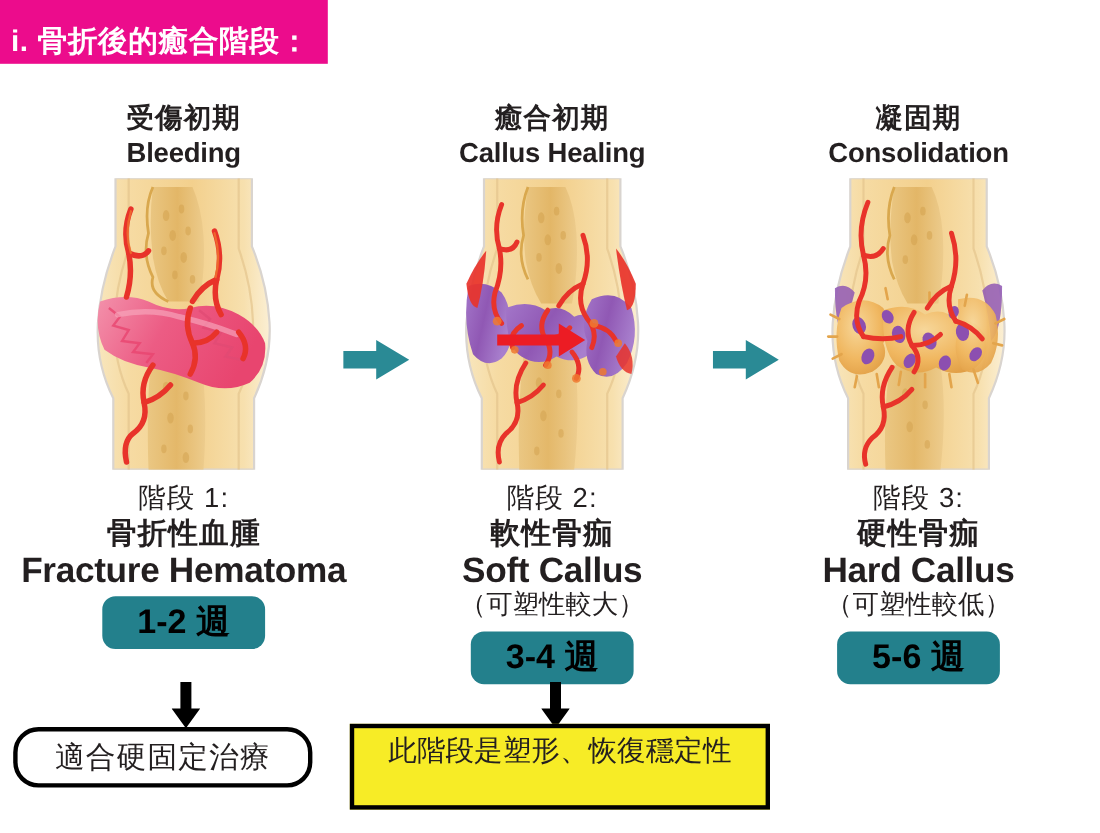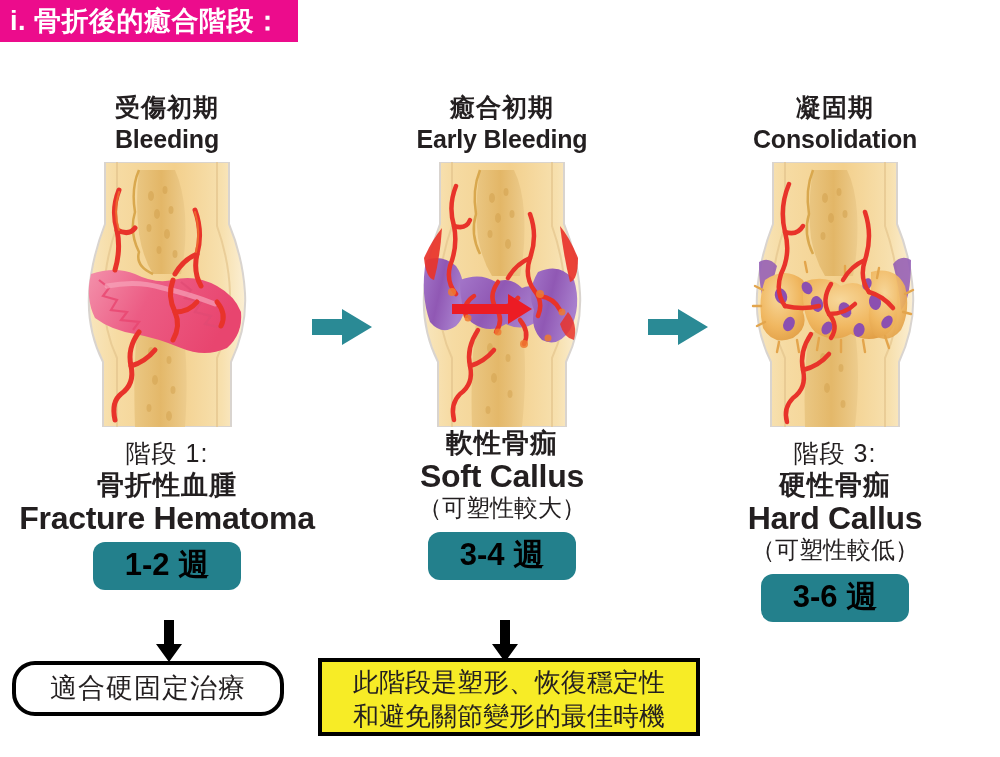--- a/index.html
+++ b/index.html
@@ -15,21 +15,21 @@
     font-family: "Liberation Sans", "DejaVu Sans", sans-serif;
     color: #231f20;
   }
 
   
   .title-banner {
     position: absolute;
     left: 0;
     top: 0;
     height: 42px;
-    padding: 0 16px 0 10px;
+    padding: 16px 16px 0 10px;
     background: #ec0c8c;
     color: #ffffff;
     font-size: 27px;
     font-weight: bold;
     line-height: 42px;
     letter-spacing: 0.5px;
     white-space: nowrap;
   }
 
   
@@ -252,21 +252,21 @@
     </div>
 
     <div class="stage-num">階段 1:</div>
     <div class="stage-zh">骨折性血腫</div>
     <div class="stage-en">Fracture Hematoma</div>
     <div class="week-badge">1-2 週</div>
   </div>
 
   <div class="col col-2">
     <div class="phase-zh">癒合初期</div>
-    <div class="phase-en">Early Bleeding</div>
+    <div class="phase-en">Callus Healing</div>
 
     <div class="bone-wrap">
       <svg width="180" height="265" viewBox="0 0 180 265" xmlns="http://www.w3.org/2000/svg" aria-hidden="true">
         <defs>
           <linearGradient id="boneG2" x1="0" y1="0" x2="1" y2="0">
             <stop offset="0" stop-color="#f8e6bd"></stop>
             <stop offset="0.18" stop-color="#f6dba3"></stop>
             <stop offset="0.55" stop-color="#f3d08d"></stop>
             <stop offset="0.85" stop-color="#f7e0ae"></stop>
             <stop offset="1" stop-color="#fbefd4"></stop>
@@ -341,20 +341,21 @@
             <circle cx="86" cy="170" r="3.5"></circle>
           <circle cx="136" cy="176" r="3.5"></circle>
         </g>
 
         <g>
           <path d="M40 142 L96 142 L96 132 L120 147 L96 162 L96 152 L40 152 Z" fill="#ec1c24"></path>
         </g>
       </svg>
     </div>
 
+    <div class="stage-num">階段 2:</div>
     <div class="stage-zh">軟性骨痂</div>
     <div class="stage-en">Soft Callus</div>
     <div class="stage-note">（可塑性較大）</div>
     <div class="week-badge">3-4 週</div>
   </div>
 
   <div class="col col-3">
     <div class="phase-zh">凝固期</div>
     <div class="phase-en">Consolidation</div>
 
@@ -452,21 +453,21 @@
           <path d="M66 172 Q54 190 58 208 Q62 226 48 236 Q38 246 42 260"></path>
           <path d="M58 208 Q74 204 84 192"></path>
         </g>
       </svg>
     </div>
 
     <div class="stage-num">階段 3:</div>
     <div class="stage-zh">硬性骨痂</div>
     <div class="stage-en">Hard Callus</div>
     <div class="stage-note">（可塑性較低）</div>
-    <div class="week-badge">3-6 週</div>
+    <div class="week-badge">5-6 週</div>
   </div>
 
   <div class="teal-arrow arrow-1">
     <svg width="62" height="40" viewBox="0 0 62 40" xmlns="http://www.w3.org/2000/svg" aria-hidden="true">
       <path d="M0 12 L30 12 L30 2 L60 20 L30 38 L30 28 L0 28 Z" fill="#2a8a95"></path>
     </svg>
   </div>
   <div class="teal-arrow arrow-2">
     <svg width="62" height="40" viewBox="0 0 62 40" xmlns="http://www.w3.org/2000/svg" aria-hidden="true">
       <path d="M0 12 L30 12 L30 2 L60 20 L30 38 L30 28 L0 28 Z" fill="#2a8a95"></path>
@@ -482,14 +483,13 @@
 <div class="down-arrow down-arrow-2">
   <svg width="26" height="42" viewBox="0 0 26 42" xmlns="http://www.w3.org/2000/svg" aria-hidden="true">
     <path d="M8 0 L18 0 L18 24 L26 24 L13 42 L0 24 L8 24 Z" fill="#000000"></path>
   </svg>
 </div>
 
 <div class="callout callout-white">適合硬固定治療</div>
 
 <div class="callout callout-yellow">
   <span class="line">此階段是塑形、恢復穩定性</span>
-  <span class="line">和避免關節變形的最佳時機</span>
 </div>
 
 </body></html>

